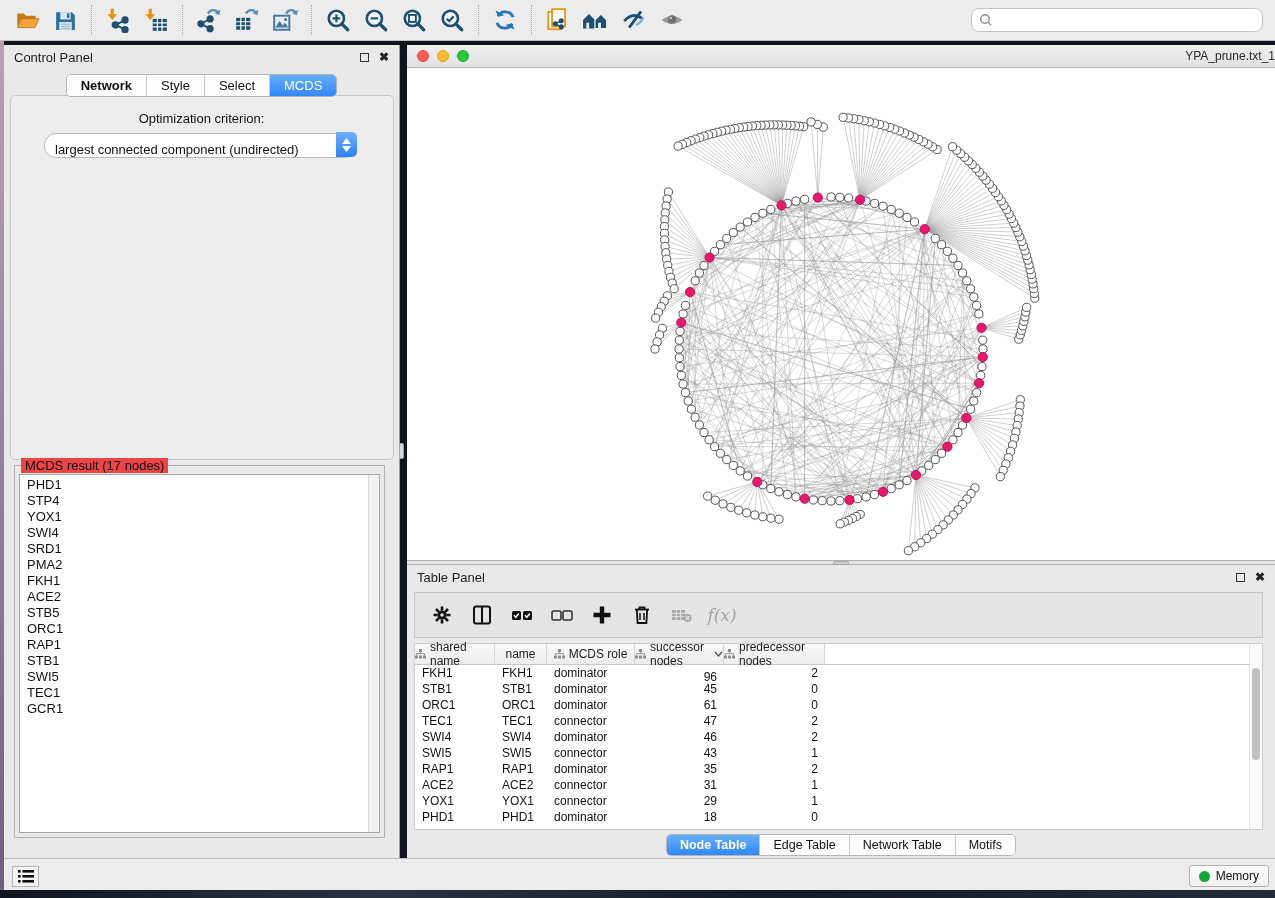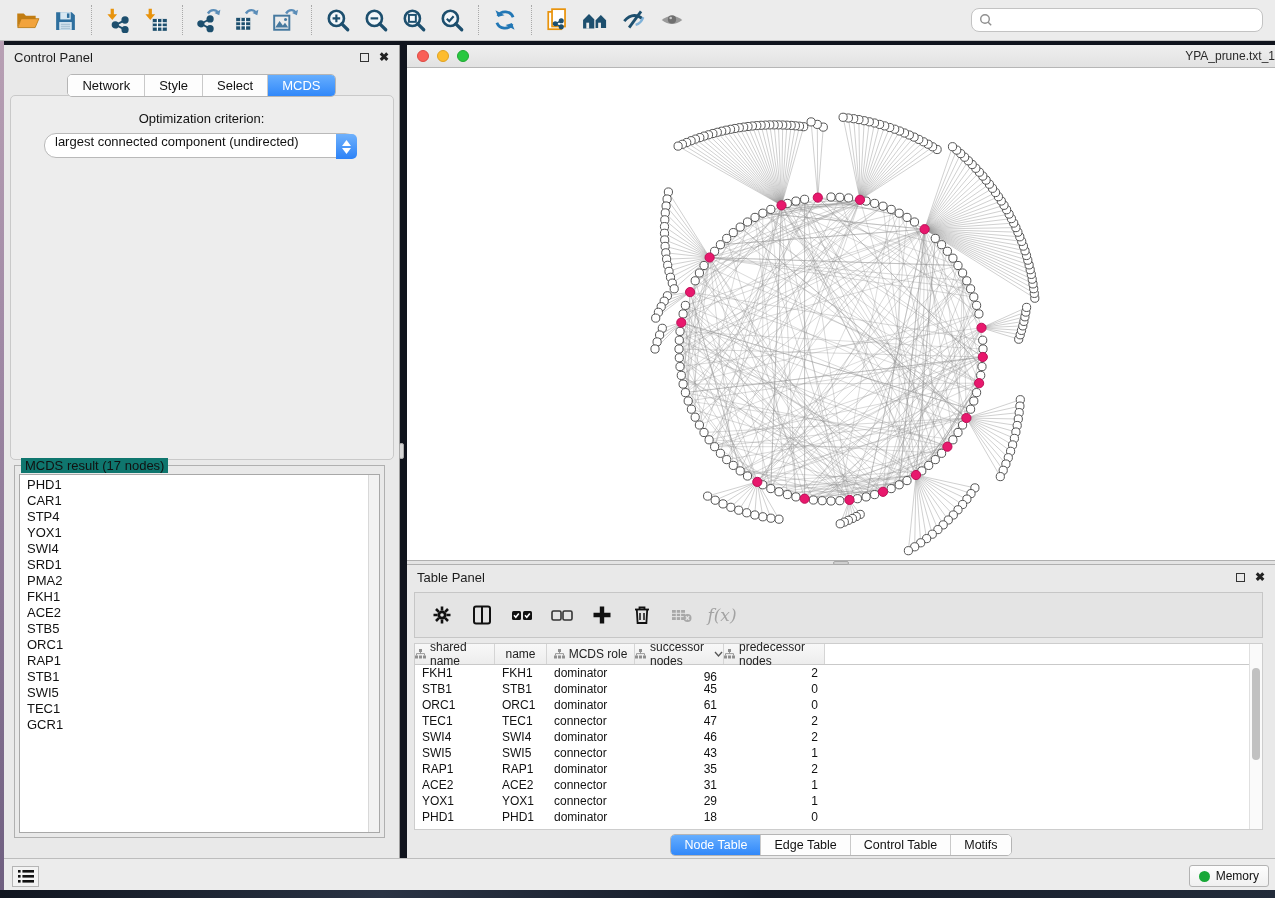--- a/index.html
+++ b/index.html
@@ -30,42 +30,42 @@
   .panel-titlebar { height:24px; display:flex; align-items:center; padding:0 10px;
     font-size:13px; color:#1c1c1c; }
   .panel-ctrls { margin-left:auto; display:flex; align-items:center; gap:10px; }
   .float-ico { width:9px; height:9px; border:1.5px solid #333; display:inline-block; }
   .close-ico { font-size:12px; font-weight:bold; color:#222; line-height:10px; }
 
   .cp-tabs { position:absolute; left:0; top:29px; width:100%; display:flex; justify-content:center; z-index:2; }
   .tabgroup { display:flex; border:1px solid #b5b5b5; border-radius:5px; overflow:hidden; background:#fdfdfd; }
   .tabgroup .tab { padding:3px 14px; font-size:13px; color:#111; background:#fdfdfd;
     border-left:1px solid #c9c9c9; }
-  .tabgroup .tab:first-child { border-left:none; }
+  .tabgroup .tab:first-child { border-left:none;font-weight:bold; }
   .tabgroup .tab.sel { background:linear-gradient(#66aefe,#3188fa); color:#fff; }
 
   .cp-content { position:absolute; left:6px; top:50px; width:384px; height:365px;
     background:#ededed; border:1px solid #c9c9c9; border-radius:5px; }
   .opt-label { position:absolute; left:0; top:66px; width:100%; text-align:center;
     font-size:13px; color:#111; }
   .dropdown { position:absolute; left:40px; top:88px; width:313px; height:25px;
     background:#fff; border:1px solid #b9b9b9; border-radius:12px;
-    display:flex; align-items:flex-start; font-size:13px; color:#111; }
+    display:flex; align-items:flex-end; font-size:13px; color:#111; }
   .dropdown .dd-text { padding-left:10px; flex:1; }
   .dd-stepper { width:21px; height:25px; margin-right:-1px;
     background:linear-gradient(#6fb1fc,#2c82f7); border-radius:0 5px 5px 0;
     display:flex; flex-direction:column; align-items:center; justify-content:center; gap:2px; }
   .btn-row { position:absolute; left:0; top:122px; width:100%; display:flex; justify-content:center; gap:13px; }
   .pbtn { height:23px; padding:0 17px; background:#fff; border:1px solid #b5b5b5;
     border-radius:5px; font-size:13px; color:#111; display:flex; align-items:center; }
   .pbtn.focused { box-shadow:0 0 0 3px rgba(77,144,254,.55); border-color:#85aee2; }
 
   .mcds-box { position:absolute; left:10px; top:420px; width:371px; height:373px;
     border:1px solid #b0b0b0; }
-  .mcds-legend { position:absolute; left:6px; top:-8px; background:#0f766e;
+  .mcds-legend { position:absolute; left:6px; top:-8px; background:#ef4444;
     padding:0 4px; font-size:13px; color:#111; }
   .mcds-list { position:absolute; left:4px; top:8px; right:4px; bottom:4px;
     background:#fff; border:1px solid #a8a8a8; overflow:hidden; }
   .mcds-items { position:absolute; left:0; top:2px; right:12px; bottom:0; }
   .mcds-item { font-size:13px; color:#111; line-height:16px; padding-left:7px; }
   .mcds-scroll { position:absolute; right:0; top:0; width:11px; height:100%;
     background:#f2f2f2; border-left:1px solid #d8d8d8; }
 
   
   .network-window { position:absolute; left:407px; top:45px; width:868px; height:515px; background:#fff; }
@@ -308,21 +308,20 @@
         <svg width="9" height="6" viewBox="0 0 9 6">
             <path d="M4.5 6L0 0h9z" fill="#fff"></path>
           </svg>
       </span>
     </div>
     <div class="mcds-box">
       <span class="mcds-legend">MCDS result (17 nodes)</span>
       <div class="mcds-list">
         <div class="mcds-items" id="mcds-items">
             <div class="mcds-item">PHD1</div>
-            <div class="mcds-item">CAR1</div>
             <div class="mcds-item">STP4</div>
             <div class="mcds-item">YOX1</div>
             <div class="mcds-item">SWI4</div>
             <div class="mcds-item">SRD1</div>
             <div class="mcds-item">PMA2</div>
             <div class="mcds-item">FKH1</div>
             <div class="mcds-item">ACE2</div>
             <div class="mcds-item">STB5</div>
             <div class="mcds-item">ORC1</div>
             <div class="mcds-item">RAP1</div>
@@ -1277,21 +1276,21 @@
           </div>
         </div>
       <div class="ntable-scroll">
         <div class="ntable-thumb"></div>
       </div>
     </div>
     <div class="tp-tabs">
       <div class="tabgroup" id="tp-tabgroup">
           <div class="tab sel">Node Table</div>
           <div class="tab">Edge Table</div>
-          <div class="tab">Control Table</div>
+          <div class="tab">Network Table</div>
           <div class="tab">Motifs</div>
         </div>
     </div>
   </div>
 
   <div class="status-bar">
     <div class="list-btn">
       <svg width="16" height="13" viewBox="0 0 16 13">
           <g fill="#111">
             <rect x="0" y="0" width="2.6" height="2.6"></rect>

